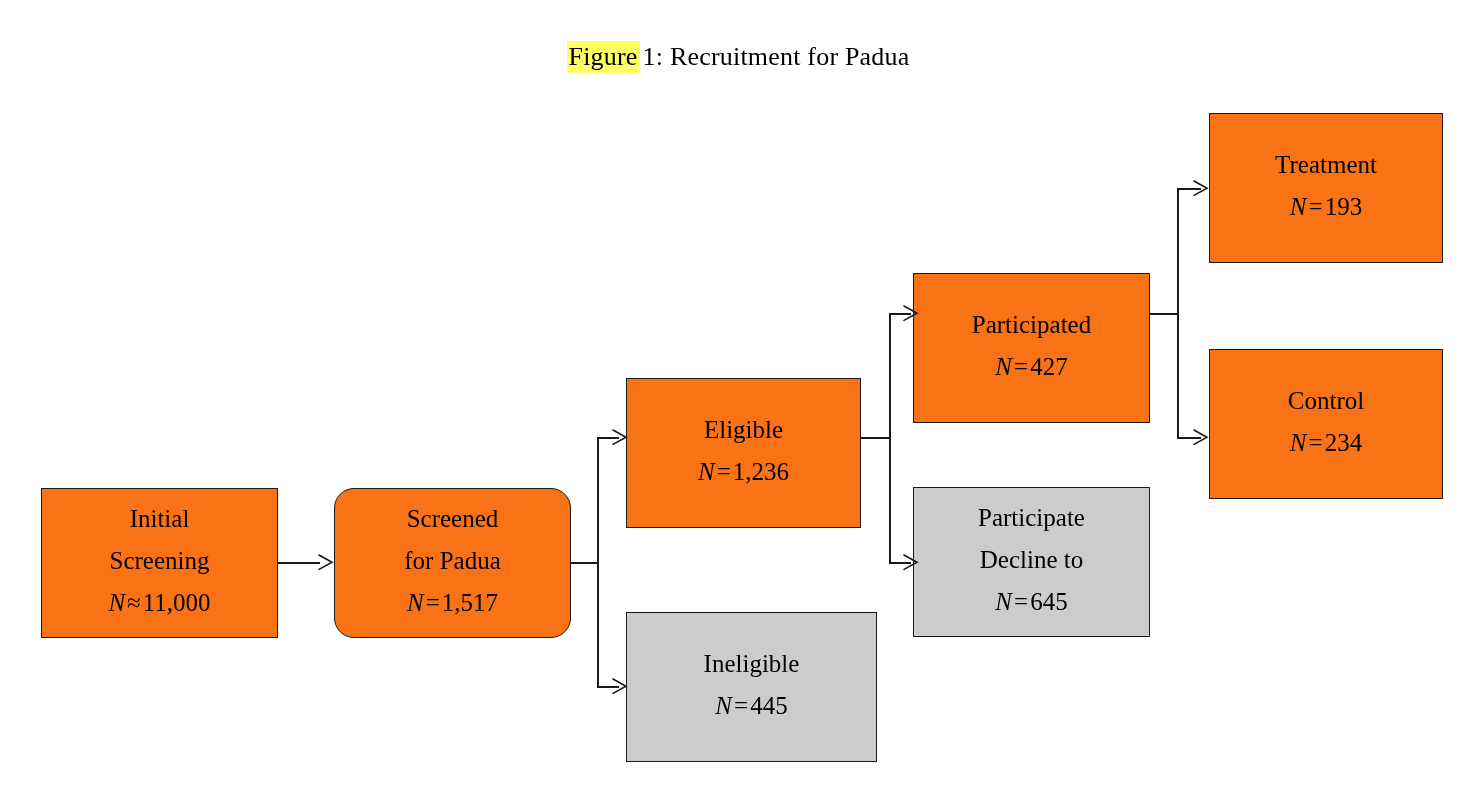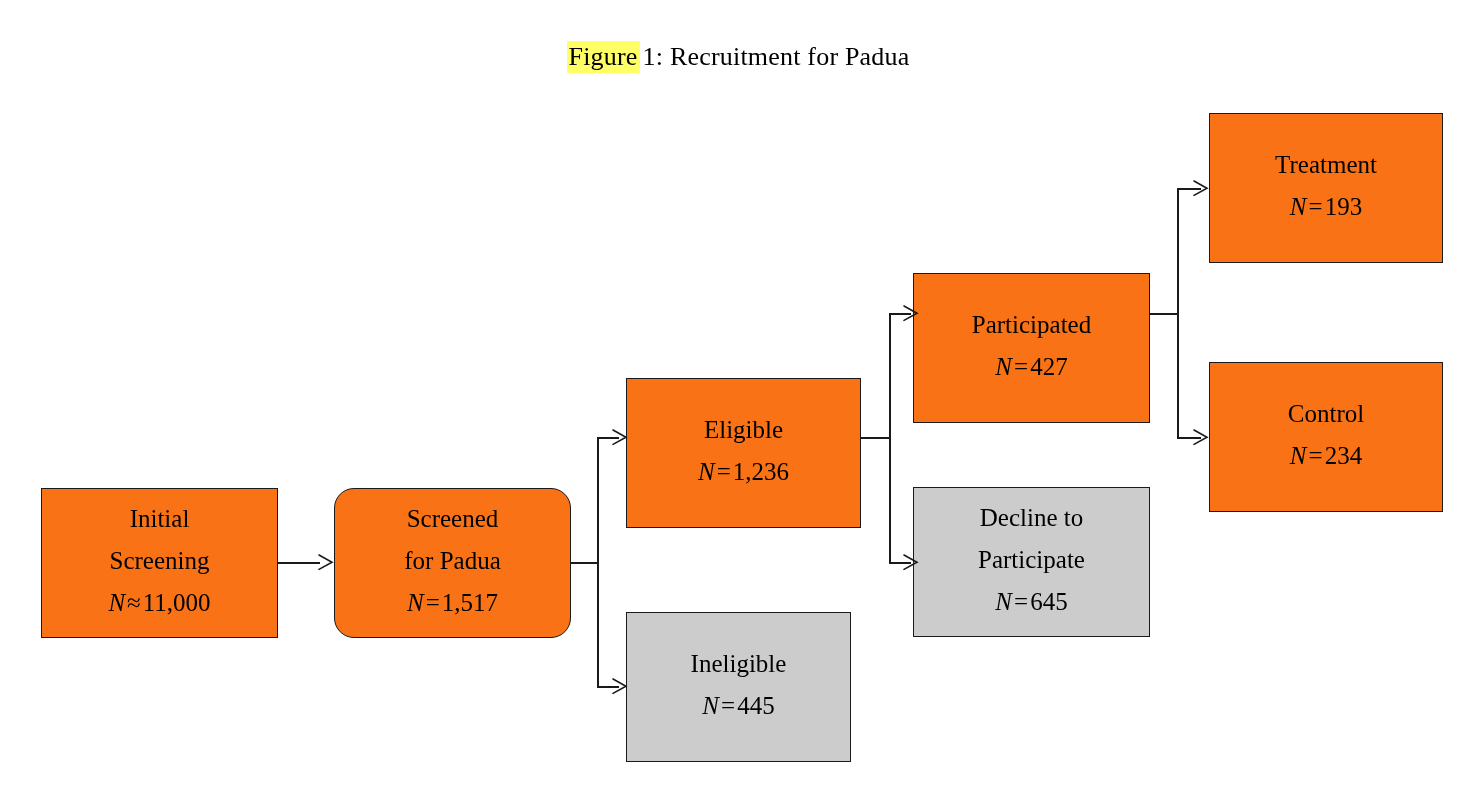--- a/index.html
+++ b/index.html
@@ -119,50 +119,50 @@
     </div>
   </div>
 
   <div class="node" style="left:626px; top:378px; width:235px; height:150px;justify-content:center;">
     <div class="lines">
       <span class="ln">Eligible</span>
       <span class="ln"><span class="mathN">N</span><span class="op">=</span><span>1,236</span></span>
     </div>
   </div>
 
-  <div class="node shaded" style="left:626px; top:612px; width:225px; height:150px;">
+  <div class="node shaded" style="left:626px; top:612px; width:251px; height:150px;">
     <div class="lines">
       <span class="ln">Ineligible</span>
       <span class="ln"><span class="mathN">N</span><span class="op">=</span><span>445</span></span>
     </div>
   </div>
 
   <div class="node" style="left:913px; top:238px; width:237px; height:150px;margin-top:35px;">
     <div class="lines">
       <span class="ln">Participated</span>
       <span class="ln"><span class="mathN">N</span><span class="op">=</span><span>427</span></span>
     </div>
   </div>
 
   <div class="node shaded" style="left:913px; top:487px; width:237px; height:150px;">
     <div class="lines">
+      <span class="ln">Participate</span>
       <span class="ln">Decline to</span>
-      <span class="ln">Participate</span>
       <span class="ln"><span class="mathN">N</span><span class="op">=</span><span>645</span></span>
     </div>
   </div>
 
   <div class="node" style="left:1209px; top:113px; width:234px; height:150px;">
     <div class="lines">
       <span class="ln">Treatment</span>
       <span class="ln"><span class="mathN">N</span><span class="op">=</span><span>193</span></span>
     </div>
   </div>
 
-  <div class="node" style="left:1209px; top:362px; width:234px; height:150px;">
+  <div class="node" style="left:1209px; top:349px; width:234px; height:150px;">
     <div class="lines">
       <span class="ln">Control</span>
       <span class="ln"><span class="mathN">N</span><span class="op">=</span><span>234</span></span>
     </div>
   </div>
 
   <div class="edge-h" style="left:278px; top:562px; width:42px;"></div>
   <div class="arrowhead" style="left:318px; top:555px;">
     <svg width="16" height="15" viewBox="0 0 16 15">
       <path d="M1,0 L14,7.2 L1,14.4" fill="none" stroke="#1a1a1a" stroke-width="1.6" stroke-linecap="round" stroke-linejoin="miter"></path>

